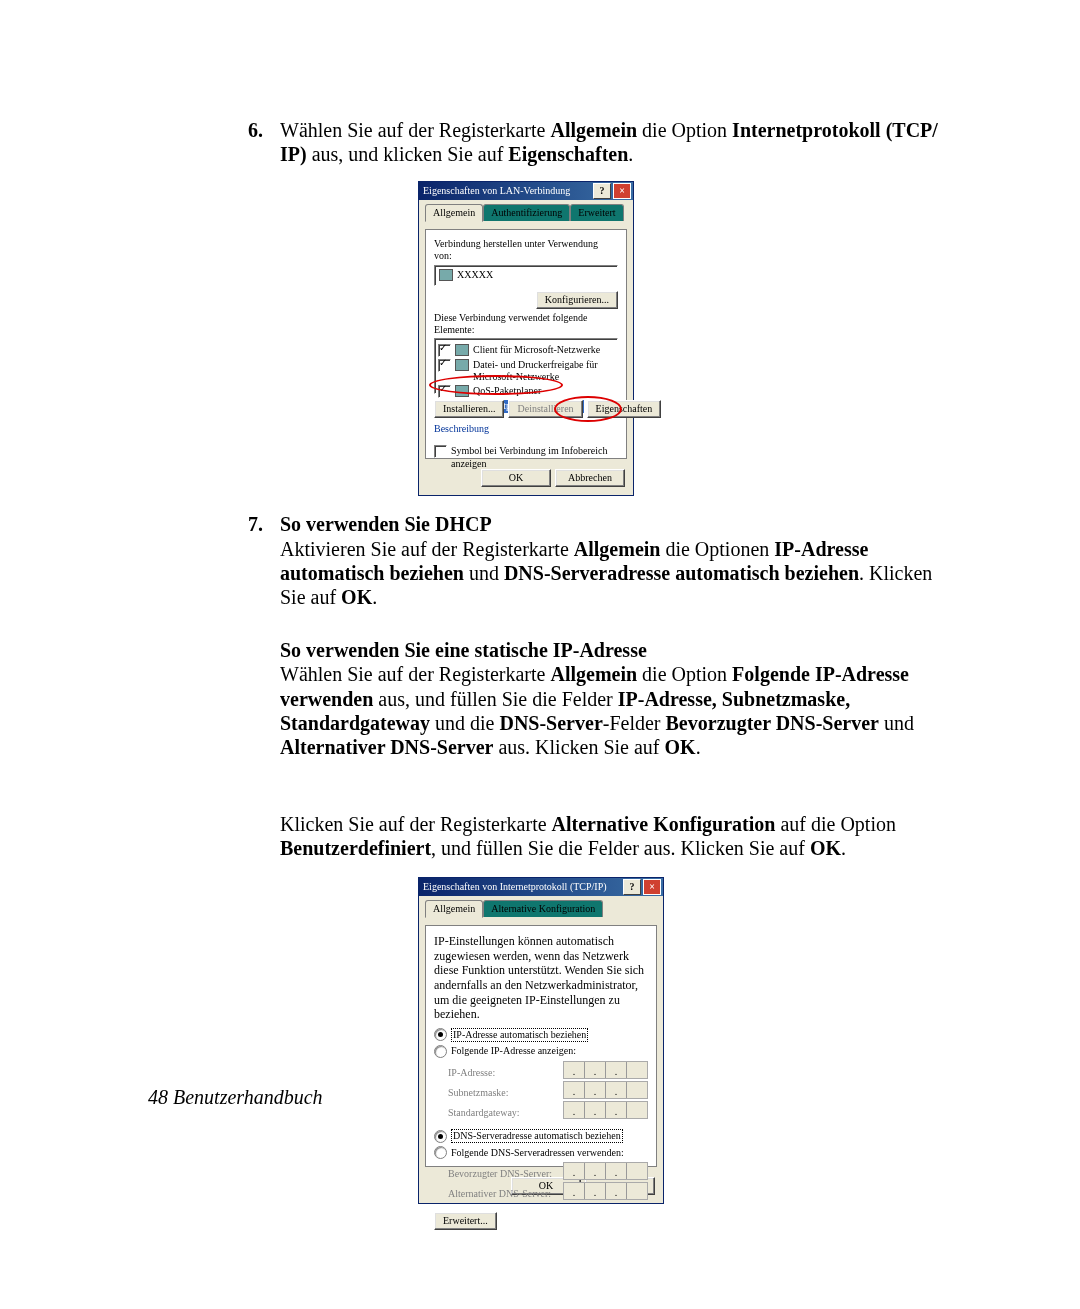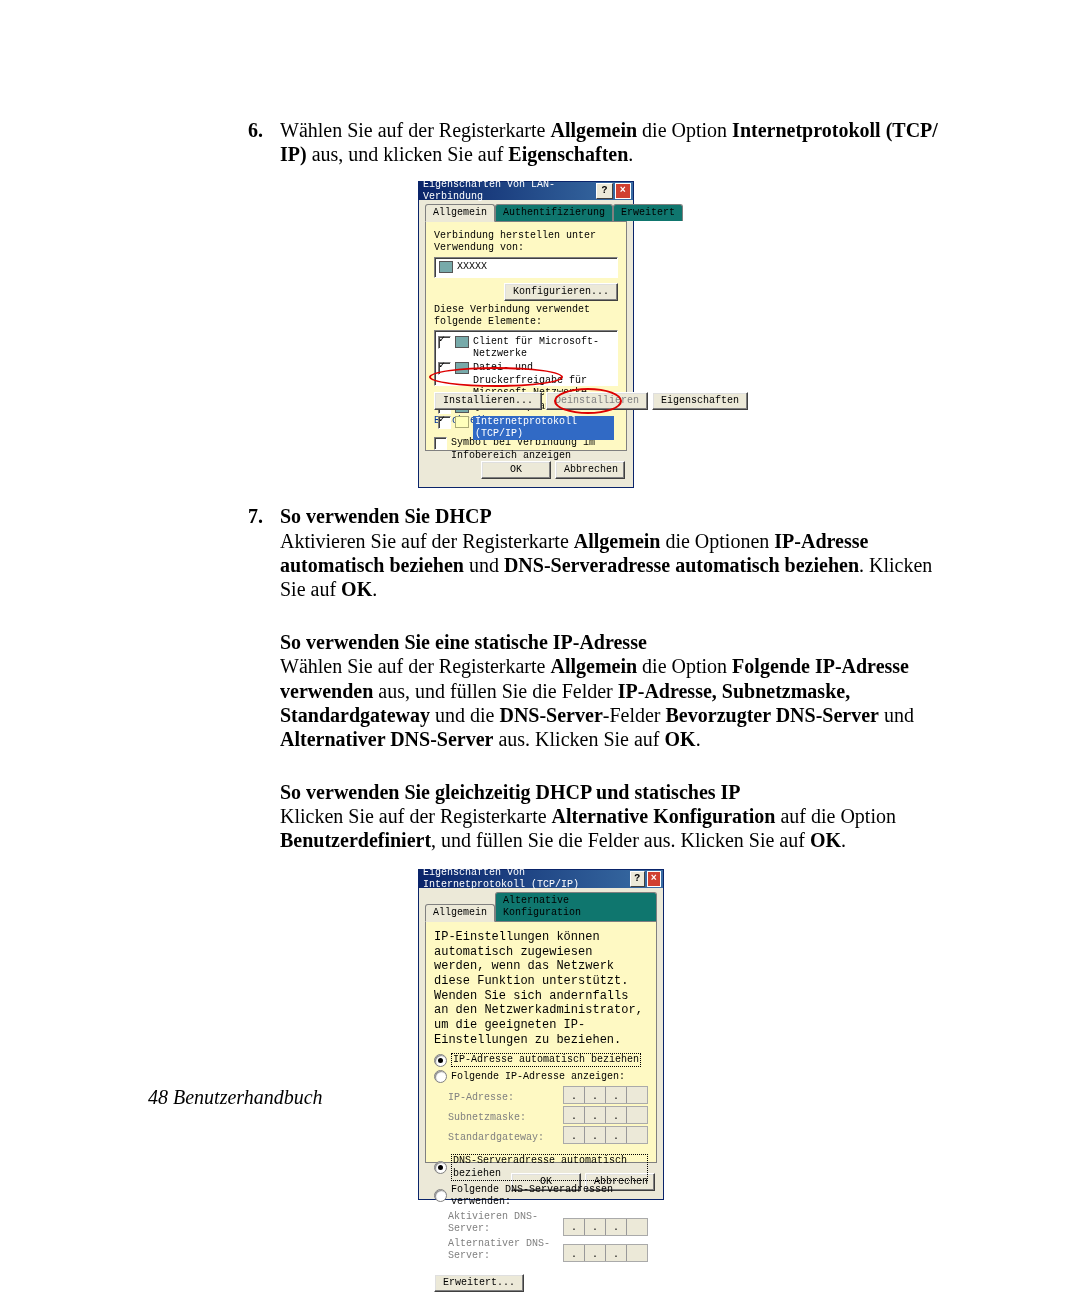--- a/index.html
+++ b/index.html
@@ -5,29 +5,29 @@
   html,body{margin:0;padding:0;background:#fff;font-family:"Times New Roman",serif;color:#000}
   .page{width:1080px;height:1309px;position:relative;background:#fff}
   .content{position:absolute;left:248px;top:118px;width:690px;font-size:20px;line-height:1.22}
   .li{display:flex;margin-bottom:8px}
   .li .num{width:32px;flex:none;font-weight:bold}
   .li .txt{flex:1}
   .b{font-weight:bold}
   .sub{margin-left:32px;margin-top:12px}
   .footer{position:absolute;left:148px;top:1086px;font-style:italic;font-size:20px}
   
-  .dialog{position:relative;border:1px solid #0a246a;background:#ece9d8;font-family:Liberation Mono, monospace;font-size:10px;color:#000}
+  .dialog{position:relative;border:1px solid #0a246a;background:#ece9d8;font-family:Liberation Serif, serif;font-size:10px;color:#000}
   .dlg-title{background:linear-gradient(to right,#0a246a,#3a6ea5);color:#fff;display:flex;align-items:center;height:18px;padding:0 2px 0 4px}
   .dlg-title .spacer{flex:1}
   .dlg-btn{width:16px;height:14px;background:#ece9d8;border:1px solid #fff;border-right-color:#404040;border-bottom-color:#404040;margin-left:2px;display:flex;align-items:center;justify-content:center;font-size:10px;font-weight:bold;color:#000}
   .dlg-close{background:#d04030;color:#fff;border:1px solid #fff}
   .tab-row{display:flex;align-items:flex-end;margin:4px 6px 0 6px}
   .tab{border:1px solid #808080;border-bottom:none;background:#0f766e;padding:2px 7px;font-size:10px;margin-right:0px;position:relative;border-top-left-radius:3px;border-top-right-radius:3px}
   .tab.active{background:#ece9d8;border-bottom:1px solid #ece9d8;margin-bottom:-1px;z-index:2}
-  .tab-body{border:1px solid #808080;margin:0 6px 6px 6px;background:#fef9c3;padding:8px;position:relative}
+  .tab-body{border:1px solid #808080;margin:8px 6px 6px 6px;background:#ffffff;padding:8px;position:relative}
   .win-btn{background:#ece9d8;border:1px solid #fff;border-right-color:#404040;border-bottom-color:#404040;font-size:10px;padding:2px 8px;cursor:default;box-shadow:inset -1px -1px 0 #808080,inset 1px 1px 0 #dfdfdf}
   .win-btn.disabled{color:#808080}
   .sunken{border:1px solid #808080;border-right-color:#fff;border-bottom-color:#fff;background:#fff;box-shadow:inset 1px 1px 0 #404040}
   .checkbox-row{display:flex;align-items:flex-start;margin:2px 0}
   .checkbox{width:11px;height:11px;border:1px solid #808080;background:#fff;border-right-color:#fff;border-bottom-color:#fff;box-shadow:inset 1px 1px 0 #404040;margin-right:4px;position:relative;flex:none}
   .checkbox.checked::after{content:"✓";position:absolute;left:0;top:-3px;font-size:10px;color:#000}
   .icon-net{width:12px;height:10px;margin-right:4px;flex:none;background:linear-gradient(#7aa,#7aa);border:1px solid #555}
   .icon-net.prot{background:#ffb;border:1px solid #aa7}
   .radio{width:11px;height:11px;border-radius:50%;border:1px solid #808080;background:#fff;margin-right:4px;position:relative;flex:none;box-shadow:inset 1px 1px 1px #888}
   .radio.checked::after{content:"";position:absolute;left:3px;top:3px;width:5px;height:5px;border-radius:50%;background:#000}
@@ -130,21 +130,21 @@
         <span>Aktivieren Sie auf der Registerkarte </span><span class="b">Allgemein</span><span> die Optionen </span><span class="b">IP-Adresse automatisch beziehen</span><span> und </span><span class="b">DNS-Serveradresse automatisch beziehen</span><span>. Klicken Sie auf </span><span class="b">OK</span><span>.</span>
       </div>
     </div>
 
     <div class="sub" style="margin-top:28px">
       <span class="b">So verwenden Sie eine statische IP-Adresse</span><br>
       <span>Wählen Sie auf der Registerkarte </span><span class="b">Allgemein</span><span> die Option </span><span class="b">Folgende IP-Adresse verwenden</span><span> aus, und füllen Sie die Felder </span><span class="b">IP-Adresse, Subnetzmaske, Standardgateway</span><span> und die </span><span class="b">DNS-Server</span><span>-Felder </span><span class="b">Bevorzugter DNS-Server</span><span> und </span><span class="b">Alternativer DNS-Server</span><span> aus. Klicken Sie auf </span><span class="b">OK</span><span>.</span>
     </div>
 
     <div class="sub" style="margin-top:28px">
-      <span class="b">So verwenden Sie gleichzeitig DHCP und statisches IP</span><br>
+      <br>
       <span>Klicken Sie auf der Registerkarte </span><span class="b">Alternative Konfiguration</span><span> auf die Option </span><span class="b">Benutzerdefiniert</span><span>, und füllen Sie die Felder aus. Klicken Sie auf </span><span class="b">OK</span><span>.</span>
     </div>
 
     <div class="dlg2-wrap">
       <div class="dialog" style="width:244px">
         <div class="dlg-title">
           <span>Eigenschaften von Internetprotokoll (TCP/IP)</span>
           <span class="spacer"></span>
           <span class="dlg-btn">?</span>
           <span class="dlg-btn dlg-close">×</span>
@@ -195,21 +195,21 @@
           <div class="radio-row" style="margin-top:10px">
               <span class="radio checked"></span>
               <span class="dotted">DNS-Serveradresse automatisch beziehen</span>
             </div>
           <div class="radio-row">
               <span class="radio"></span>
               <span>Folgende DNS-Serveradressen verwenden:</span>
             </div>
           <div style="padding-left:14px">
             <div class="ip-field">
-                <span class="ip-label">Aktivieren DNS-Server:</span>
+                <span class="ip-label">Bevorzugter DNS-Server:</span>
                 <span class="ip-input">
                   <span>.</span>
                   <span>.</span>
                   <span>.</span>
                   <span></span>
                 </span>
               </div>
             <div class="ip-field" style="margin-top:2px">
                 <span class="ip-label">Alternativer DNS-Server:</span>
                 <span class="ip-input">

